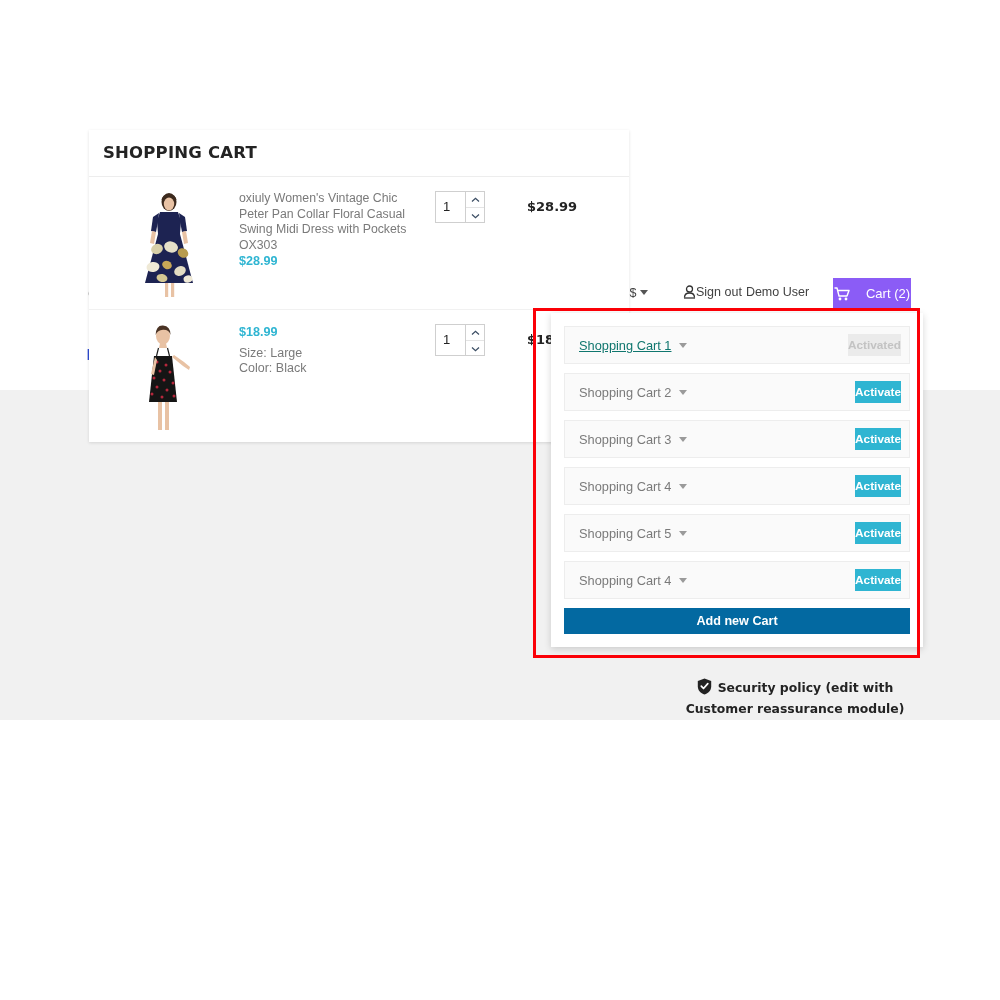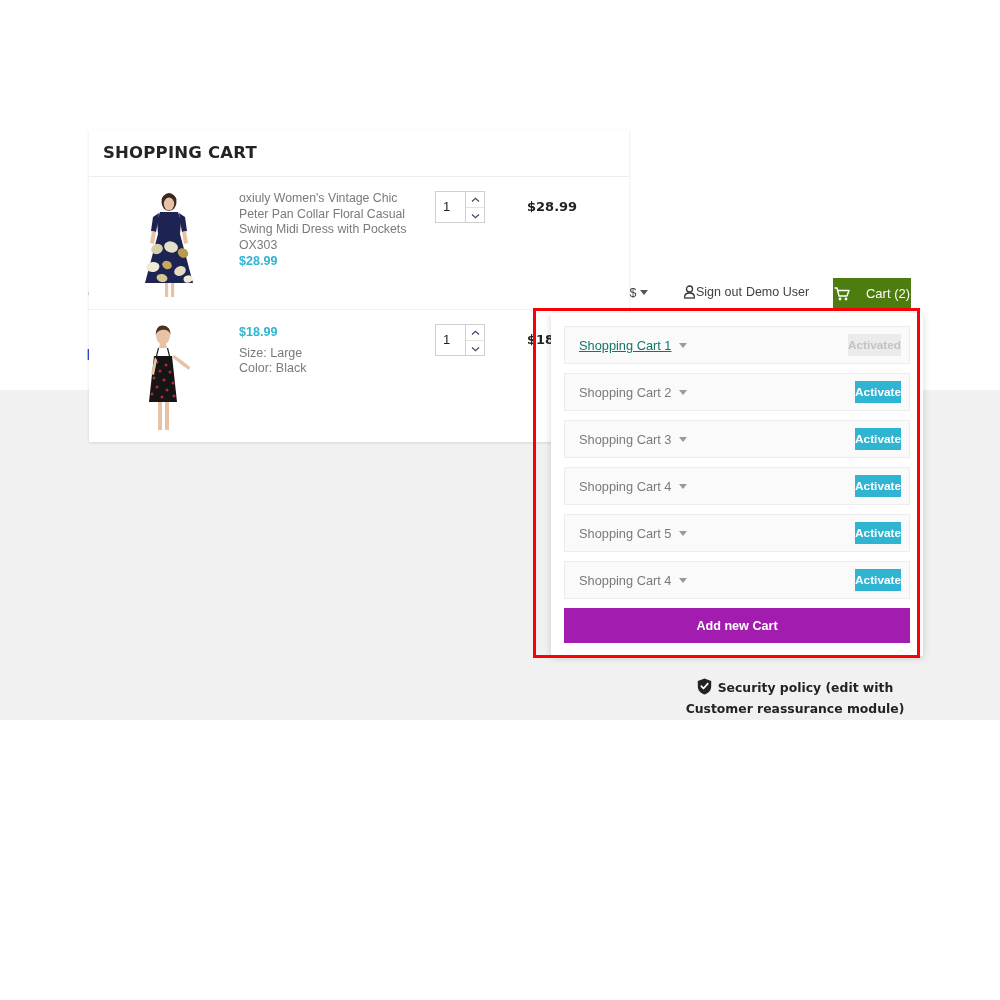--- a/index.html
+++ b/index.html
@@ -82,21 +82,21 @@
     gap: 0;
   }
   .user-icon { display: inline-block; width: 13px; height: 14px; }
   .signout-link { color: #414141; text-decoration: none; }
   .demo-user { color: #414141; margin-left: 4px; }
 
   .cart-button {
     position: absolute;
     left: 833px; top: 0px;
     width: 78px; height: 31px;
-    background: #4d7c0f;
+    background: #8b5cf6;
     color: #ffffff;
     display: flex;
     align-items: center;
     justify-content: center;
     gap: 16px;
     font-size: 13px;
   }
   .cart-icon { display: inline-block; width: 16px; height: 14px; }
 
   
@@ -316,22 +316,22 @@
     cursor: pointer;
   }
   .activate-btn.disabled {
     background: #ebebeb;
     color: #c3c3c3;
     cursor: default;
   }
   .add-cart-btn {
     display: block;
     width: 100%;
-    height: 35px;
-    background: #a21caf;
+    height: 26px;
+    background: #0369a1;
     color: #ffffff;
     font-size: 12.6px;
     font-weight: 700;
     border: 0;
     margin-top: 1px;
     font-family: "Liberation Sans", sans-serif;
     cursor: pointer;
   }
 
   

